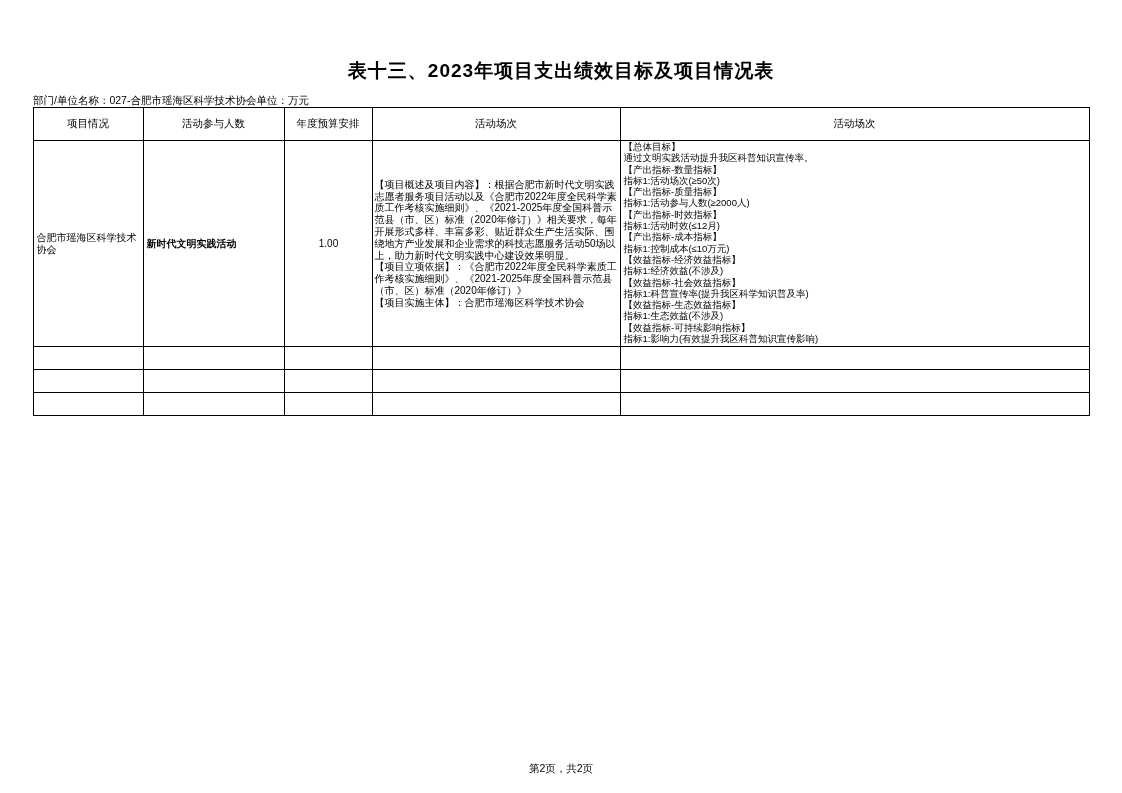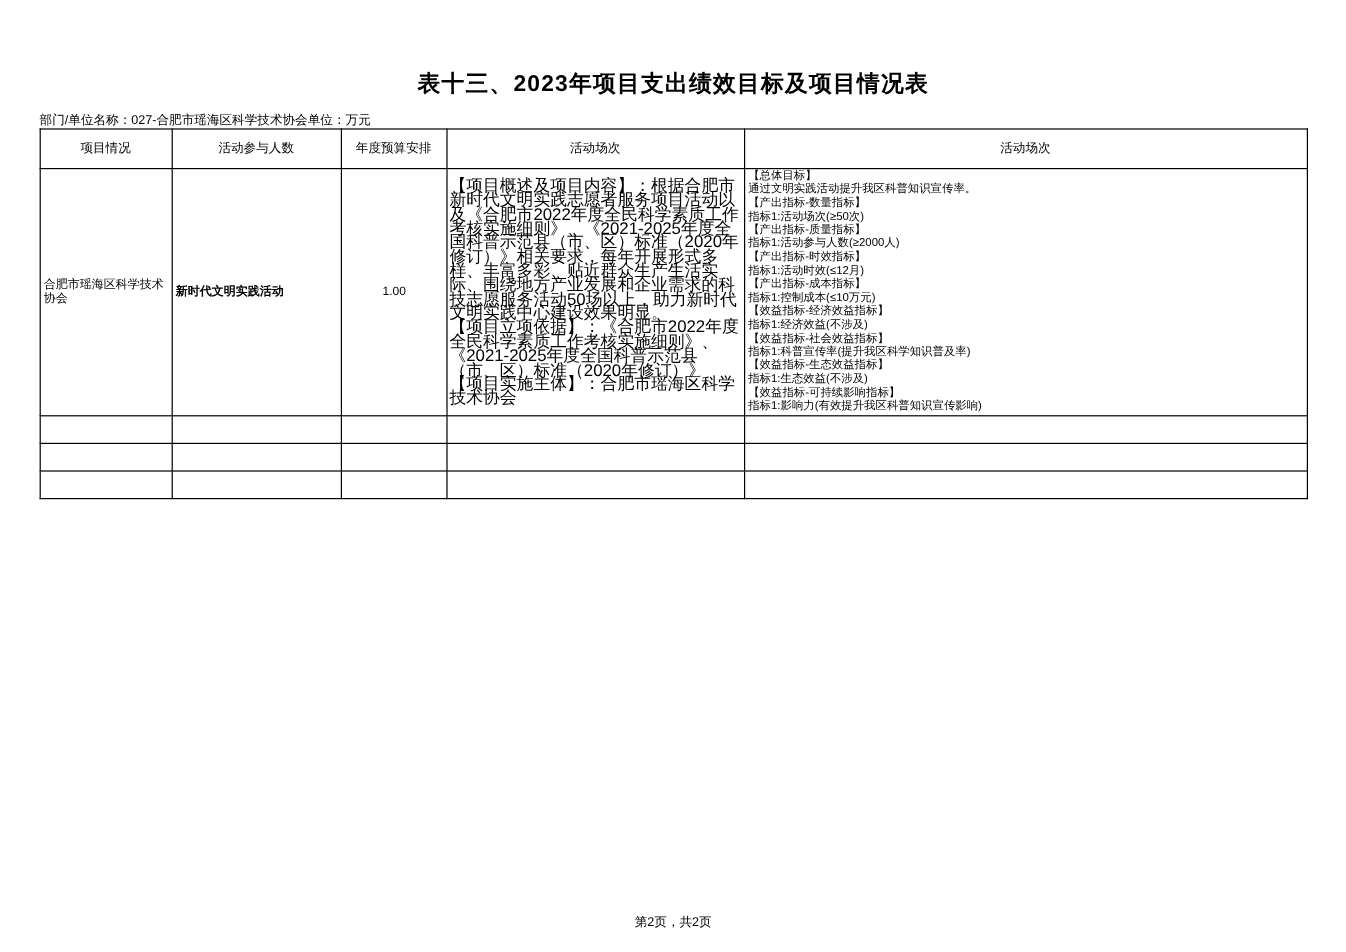--- a/index.html
+++ b/index.html
@@ -61,21 +61,21 @@
     word-break: break-all;
     margin-top: 42px;
   }
   tr.row-main { height: 200px; }
   tr.row-empty { height: 23px; }
   td.cell-unit { text-align: left; }
   td.cell-project { text-align: left; font-weight: bold; }
   td.cell-budget { text-align: center; padding-right: 2px; }
   td.cell-info {
     white-space: pre-line;
-    font-size: 14px;
+    font-size: 10px;
     line-height: 11.8px;
     padding: 2px;
     text-align: left;
   }
   td.cell-perf {
     white-space: pre-line;
     vertical-align: top;
     font-size: 9.5px;
     line-height: 11.3px;
     padding: 0 3px 2px 3px;

